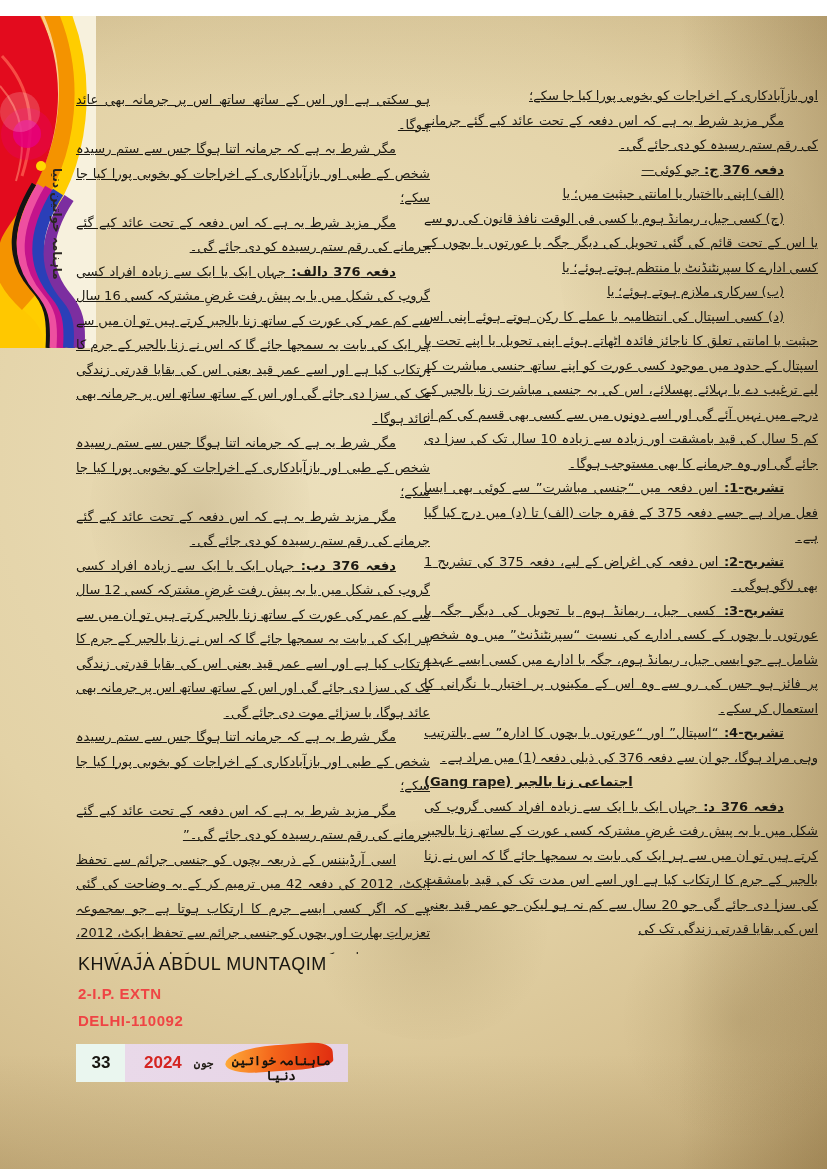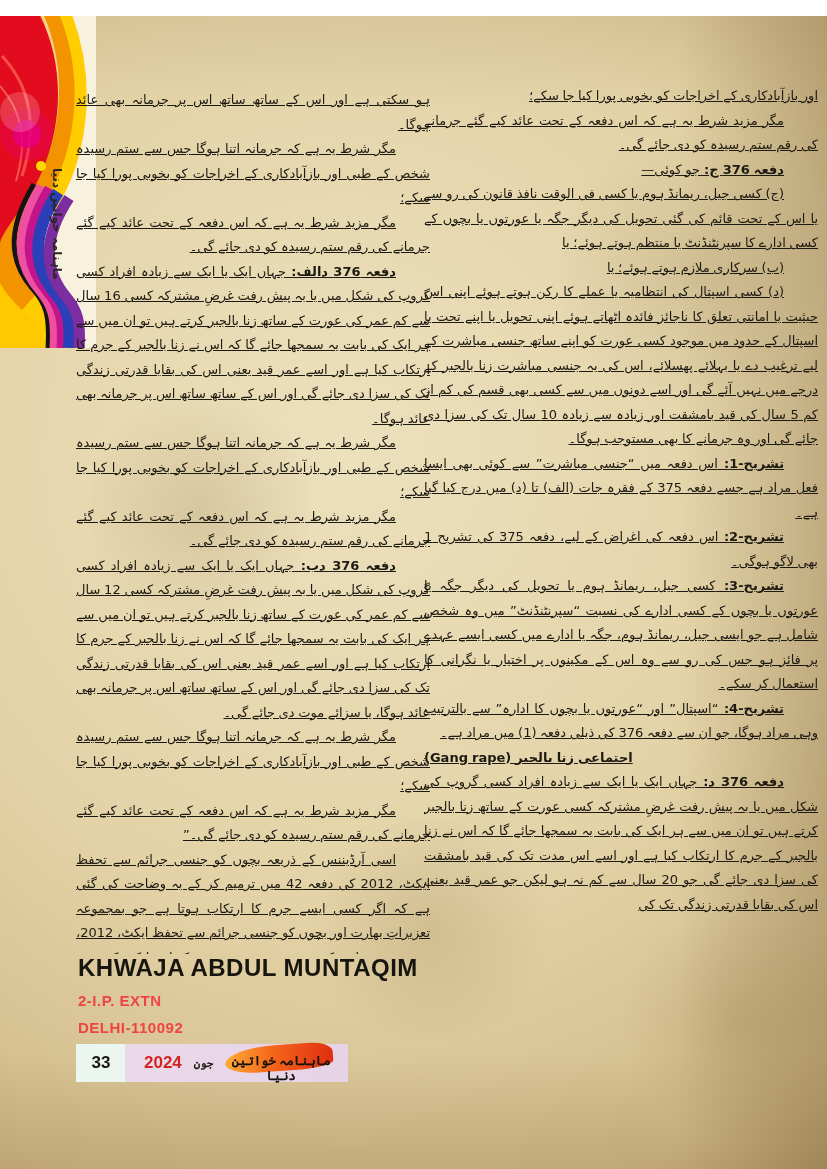--- a/index.html
+++ b/index.html
@@ -49,21 +49,21 @@
   .para{margin:0;text-decoration:underline;}
   .para.indent{text-indent:34px;}
   .para.heading{text-align:left;font-weight:bold;text-indent:0;}
   .para .lead{font-weight:bold;margin-top:28px;}
 
   .author-block{
     position:absolute;left:78px;top:954px;
     font-family:"Liberation Sans", sans-serif;
     color:#17150f;
   }
-  .author-name{font-size:24px;font-weight:bold;letter-spacing:.5px;margin:0 0 10px 0;}
+  .author-name{font-size:18px;font-weight:normal;letter-spacing:.5px;margin:0 0 10px 0;}
   .author-line{font-size:15px;font-weight:bold;letter-spacing:.5px;margin:0 0 10px 0;color:#ef4444;}
 
   .footer-strip{
     position:absolute;left:76px;top:1044px;height:38px;width:272px;
     background:linear-gradient(to right,#eaf6ef 0%, #eaf6ef 18%, #e9d9e9 18%, #e6d4e6 100%);
     display:flex;align-items:center;
     font-family:"Liberation Sans", sans-serif;
   }
   .page-number{
     width:50px;text-align:center;
@@ -135,20 +135,21 @@
   <div class="vertical-label">ماہنامہ خواتین دنیا</div>
 
   <div class="col col-right">
 
       <p class="para flush"><span class="lead"></span><span>اور بازآبادکاری کے اخراجات کو بخوبی پورا کیا جا سکے؛</span></p>
 
       <p class="para indent"><span class="lead"></span><span>مگر مزید شرط یہ ہے کہ اس دفعہ کے تحت عائد کیے گئے جرمانے کی رقم ستم رسیدہ کو دی جائے گی۔</span></p>
 
       <p class="para indent"><span class="lead">دفعہ 376 ج: </span><span>جو کوئی—</span></p>
 
+      <p class="para indent"><span class="lead"></span><span>(الف) اپنی بااختیار یا امانتی حیثیت میں؛ یا</span></p>
 
       <p class="para indent"><span class="lead"></span><span>(ج) کسی جیل، ریمانڈ ہوم یا کسی فی الوقت نافذ قانون کی رو سے یا اس کے تحت قائم کی گئی تحویل کی دیگر جگہ یا عورتوں یا بچوں کے کسی ادارے کا سپرنٹنڈنٹ یا منتظم ہوتے ہوئے؛ یا</span></p>
 
       <p class="para indent"><span class="lead"></span><span>(ب) سرکاری ملازم ہوتے ہوئے؛ یا</span></p>
 
       <p class="para indent"><span class="lead"></span><span>(د) کسی اسپتال کی انتظامیہ یا عملے کا رکن ہوتے ہوئے اپنی اس حیثیت یا امانتی تعلق کا ناجائز فائدہ اٹھاتے ہوئے اپنی تحویل یا اپنے تحت یا اسپتال کے حدود میں موجود کسی عورت کو اپنے ساتھ جنسی مباشرت کے لیے ترغیب دے یا بہلائے پھسلائے، اس کی یہ جنسی مباشرت زنا بالجبر کے درجے میں نہیں آئے گی اور اسے دونوں میں سے کسی بھی قسم کی کم از کم 5 سال کی قید بامشقت اور زیادہ سے زیادہ 10 سال تک کی سزا دی جائے گی اور وہ جرمانے کا بھی مستوجب ہوگا۔</span></p>
 
       <p class="para indent"><span class="lead">تشریح-1: </span><span>اس دفعہ میں “جنسی مباشرت” سے کوئی بھی ایسا فعل مراد ہے جسے دفعہ 375 کے فقرہ جات (الف) تا (د) میں درج کیا گیا ہے۔</span></p>
 
       <p class="para indent"><span class="lead">تشریح-2: </span><span>اس دفعہ کی اغراض کے لیے، دفعہ 375 کی تشریح 1 بھی لاگو ہوگی۔</span></p>

